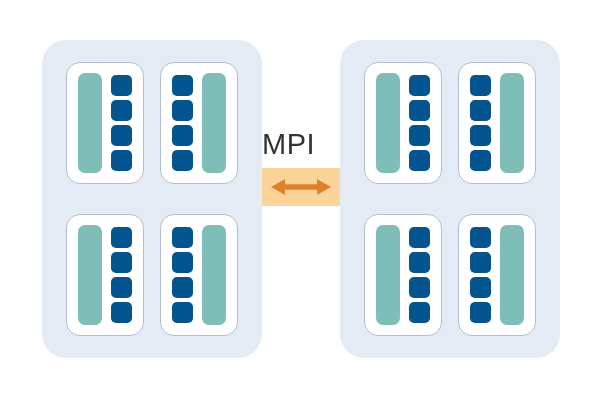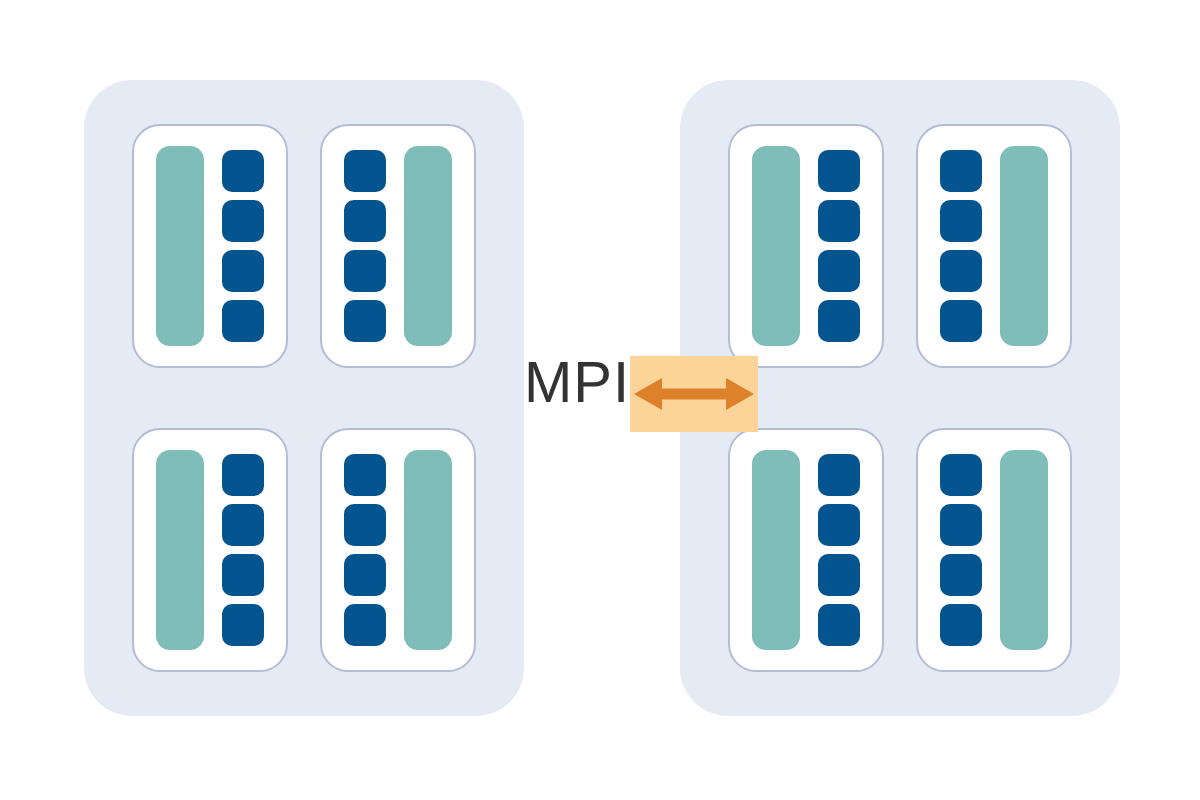--- a/index.html
+++ b/index.html
@@ -91,21 +91,22 @@
   }
 
   
   #interconnect {
     position: absolute;
     left: 262px;
     top: 130px;
     width: 78px;
     height: 86px;
     display: flex;
-    align-items: flex-end;
+    flex-direction: column;
+    align-items: flex-start;
   }
   #mpi-label {
     font-size: 29px;
     line-height: 1;
     color: #333333;
     letter-spacing: 0.5px;
     font-weight: 400;
     padding-bottom: 9px;
     white-space: nowrap;
     user-select: none;

